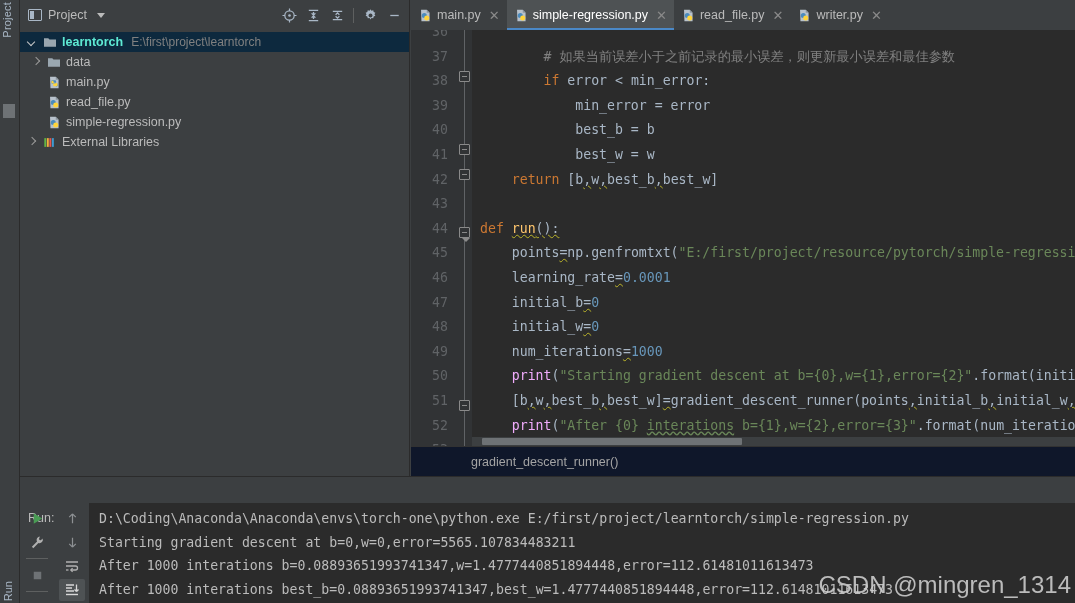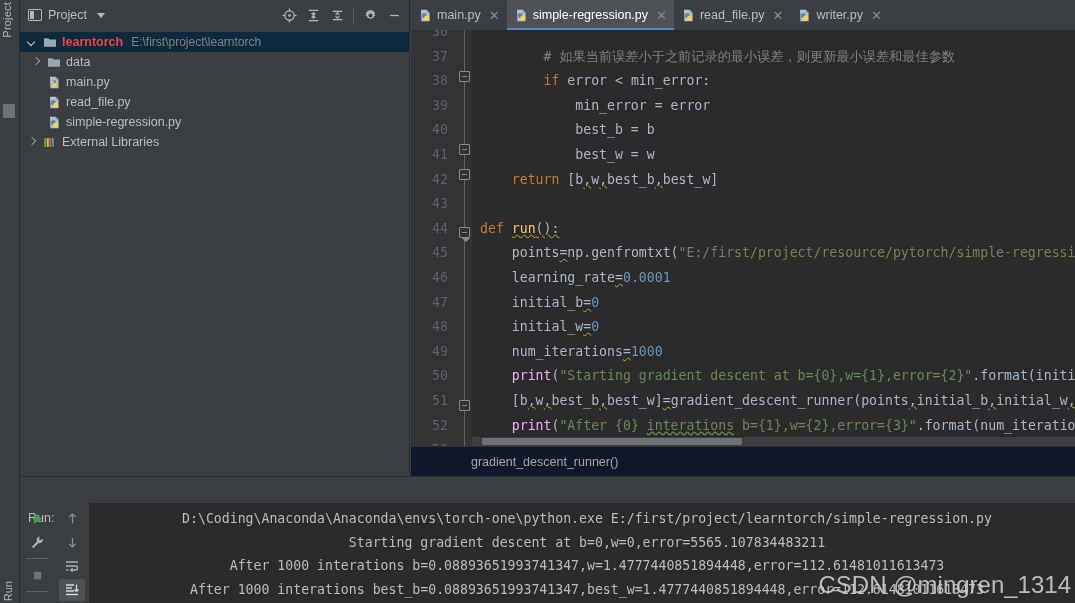--- a/index.html
+++ b/index.html
@@ -95,21 +95,21 @@
     transform: rotate(45deg);
   }
   .arrow.open::before {
     content: ""; position: absolute; left: 2px; top: 3px;
     width: 5px; height: 5px;
     border-right: 1.6px solid #c9c9c9; border-bottom: 1.6px solid #c9c9c9;
     transform: rotate(45deg);
   }
   .ind-1 { padding-left: 10px; }
   .ind-2 { padding-left: 28px; }
-  .lbl-bold { font-weight: bold; color: #ef4444; }
+  .lbl-bold { font-weight: bold; color: #5eead4; }
   .lbl-dim { color: #808080; margin-left: 3px; font-size: 12px; text-align: center; }
 
   
   .editor-wrap {
     position: absolute; left: 411px; top: 0; width: 664px; height: 476px;
     background: #2b2b2b;
   }
   .tabbar {
     height: 30px; background: #3c3f41; display: flex; align-items: stretch;
     overflow: hidden;
@@ -248,21 +248,20 @@
     width: 26px; height: 22px; display: flex; align-items: center; justify-content: center;
     border-radius: 2px;
   }
   .rt-btn.on { background: #4e5254; }
   .rt-sep { width: 22px; height: 1px; background: #5e6060; margin: 3px 0; }
 
   .console {
     position: absolute; left: 69px; top: 0; right: 0; bottom: 0;
     background: #2b2b2b; overflow: hidden;
     padding: 4px 0 0 10px;
-    text-align: center;
   }
   .console div {
     font-family: "DejaVu Sans Mono", monospace;
     font-size: 13.2px; line-height: 23.6px;
     color: #bbbbbb; white-space: pre;
   }
   .console-scroll-top {
     position: absolute; left: 69px; top: 0; right: 0; height: 4px; background: #2b2b2b;
   }
   .console-top-thumb {

